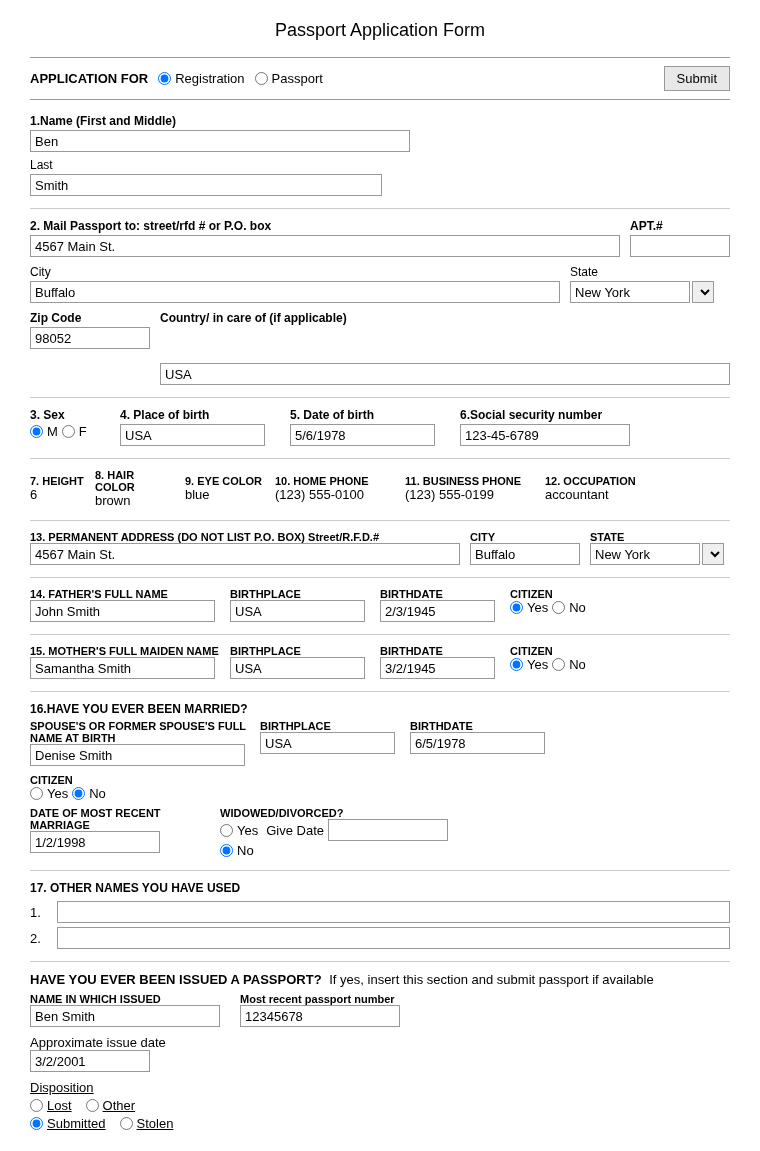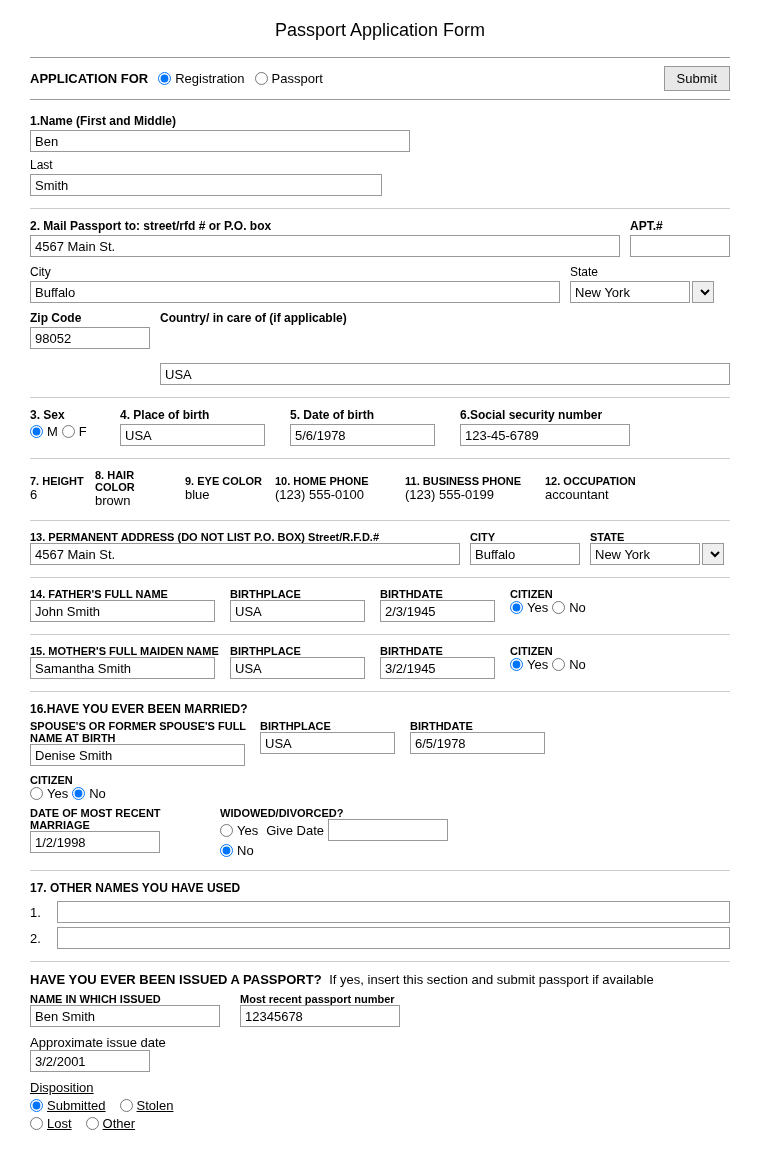--- a/index.html
+++ b/index.html
@@ -353,25 +353,25 @@
       <input type="text" style="width: 160px;" value="12345678">
     </div>
   </div>
   <div style="margin-top:8px;">
     <div class="small-label-normal">Approximate issue date</div>
     <input type="text" style="width: 120px;" value="3/2/2001">
   </div>
   <div style="margin-top:8px;text-decoration:underline;">
     <div class="small-label-normal">Disposition</div>
     <div class="radio-inline" style="margin-top:3px;">
+      <input type="radio" name="disposition" style="">
+      <span>Lost</span>
+      <input type="radio" name="disposition" style="margin-left: 10px;">
+      <span>Other</span>
+    </div>
+    <div class="radio-inline" style="margin-top:3px;">
       <input type="radio" name="disposition" checked="" style="">
       <span>Submitted</span>
       <input type="radio" name="disposition" style="margin-left: 10px;">
       <span>Stolen</span>
     </div>
-    <div class="radio-inline" style="margin-top:3px;">
-      <input type="radio" name="disposition" style="">
-      <span>Lost</span>
-      <input type="radio" name="disposition" style="margin-left: 10px;">
-      <span>Other</span>
-    </div>
   </div>
 </div>
 
 </body></html>

